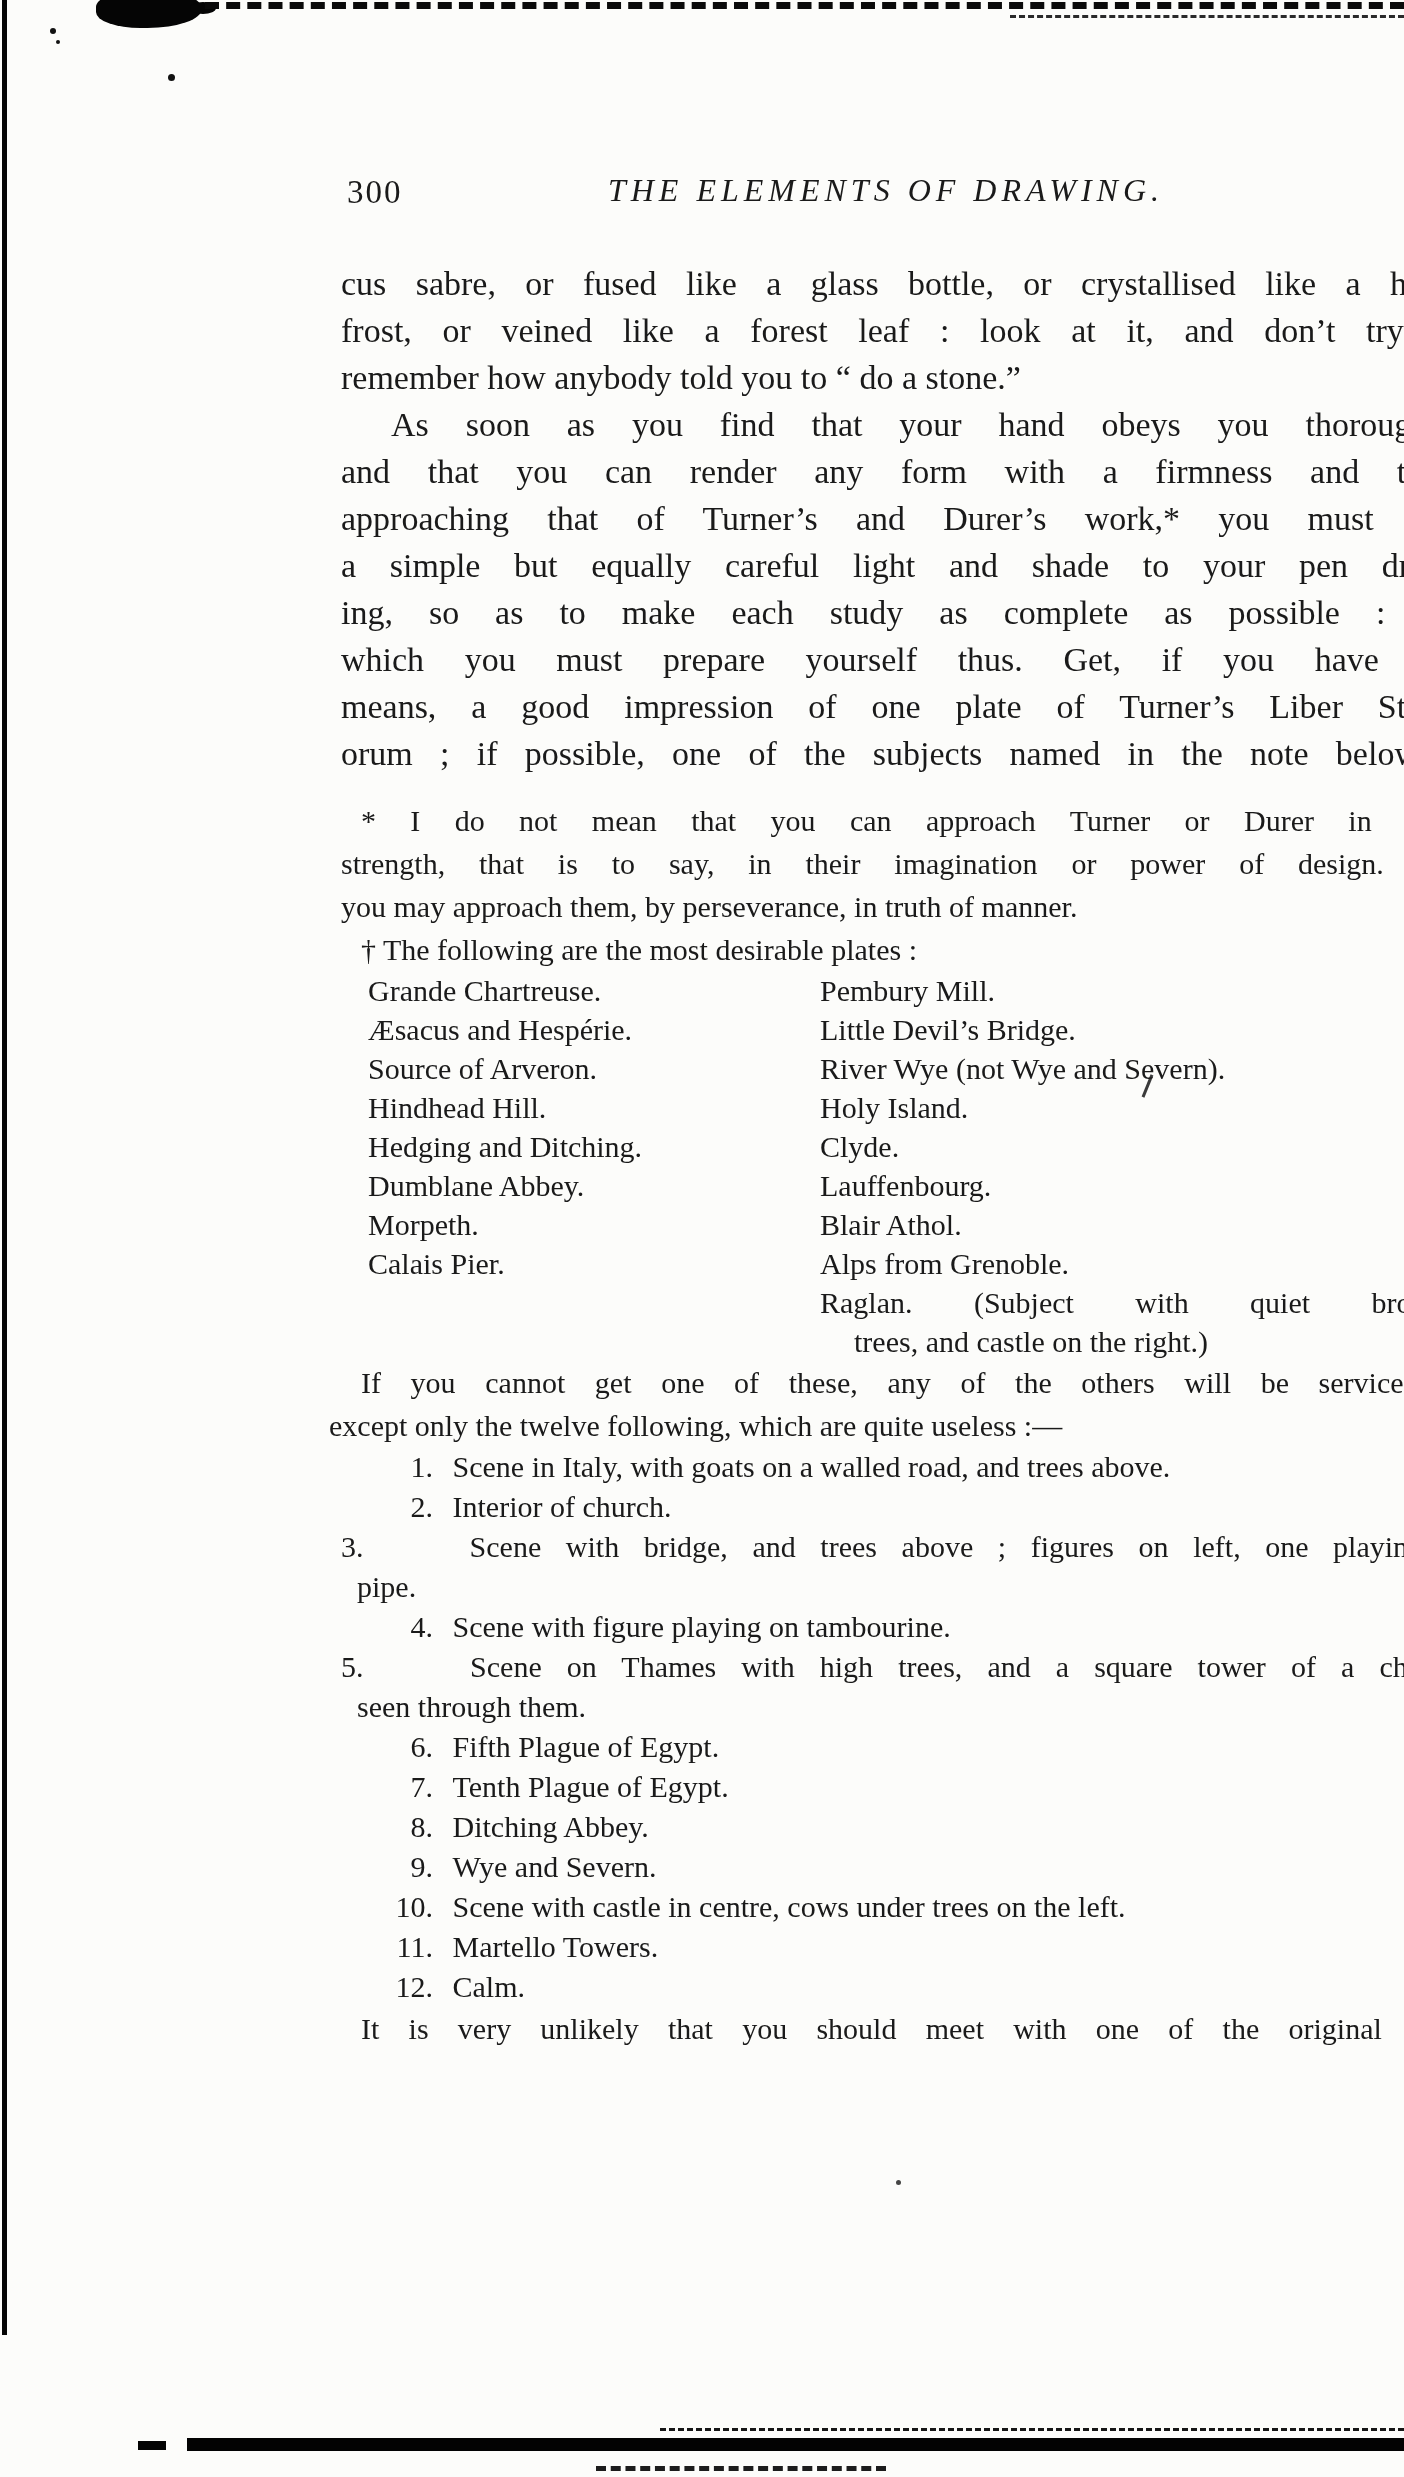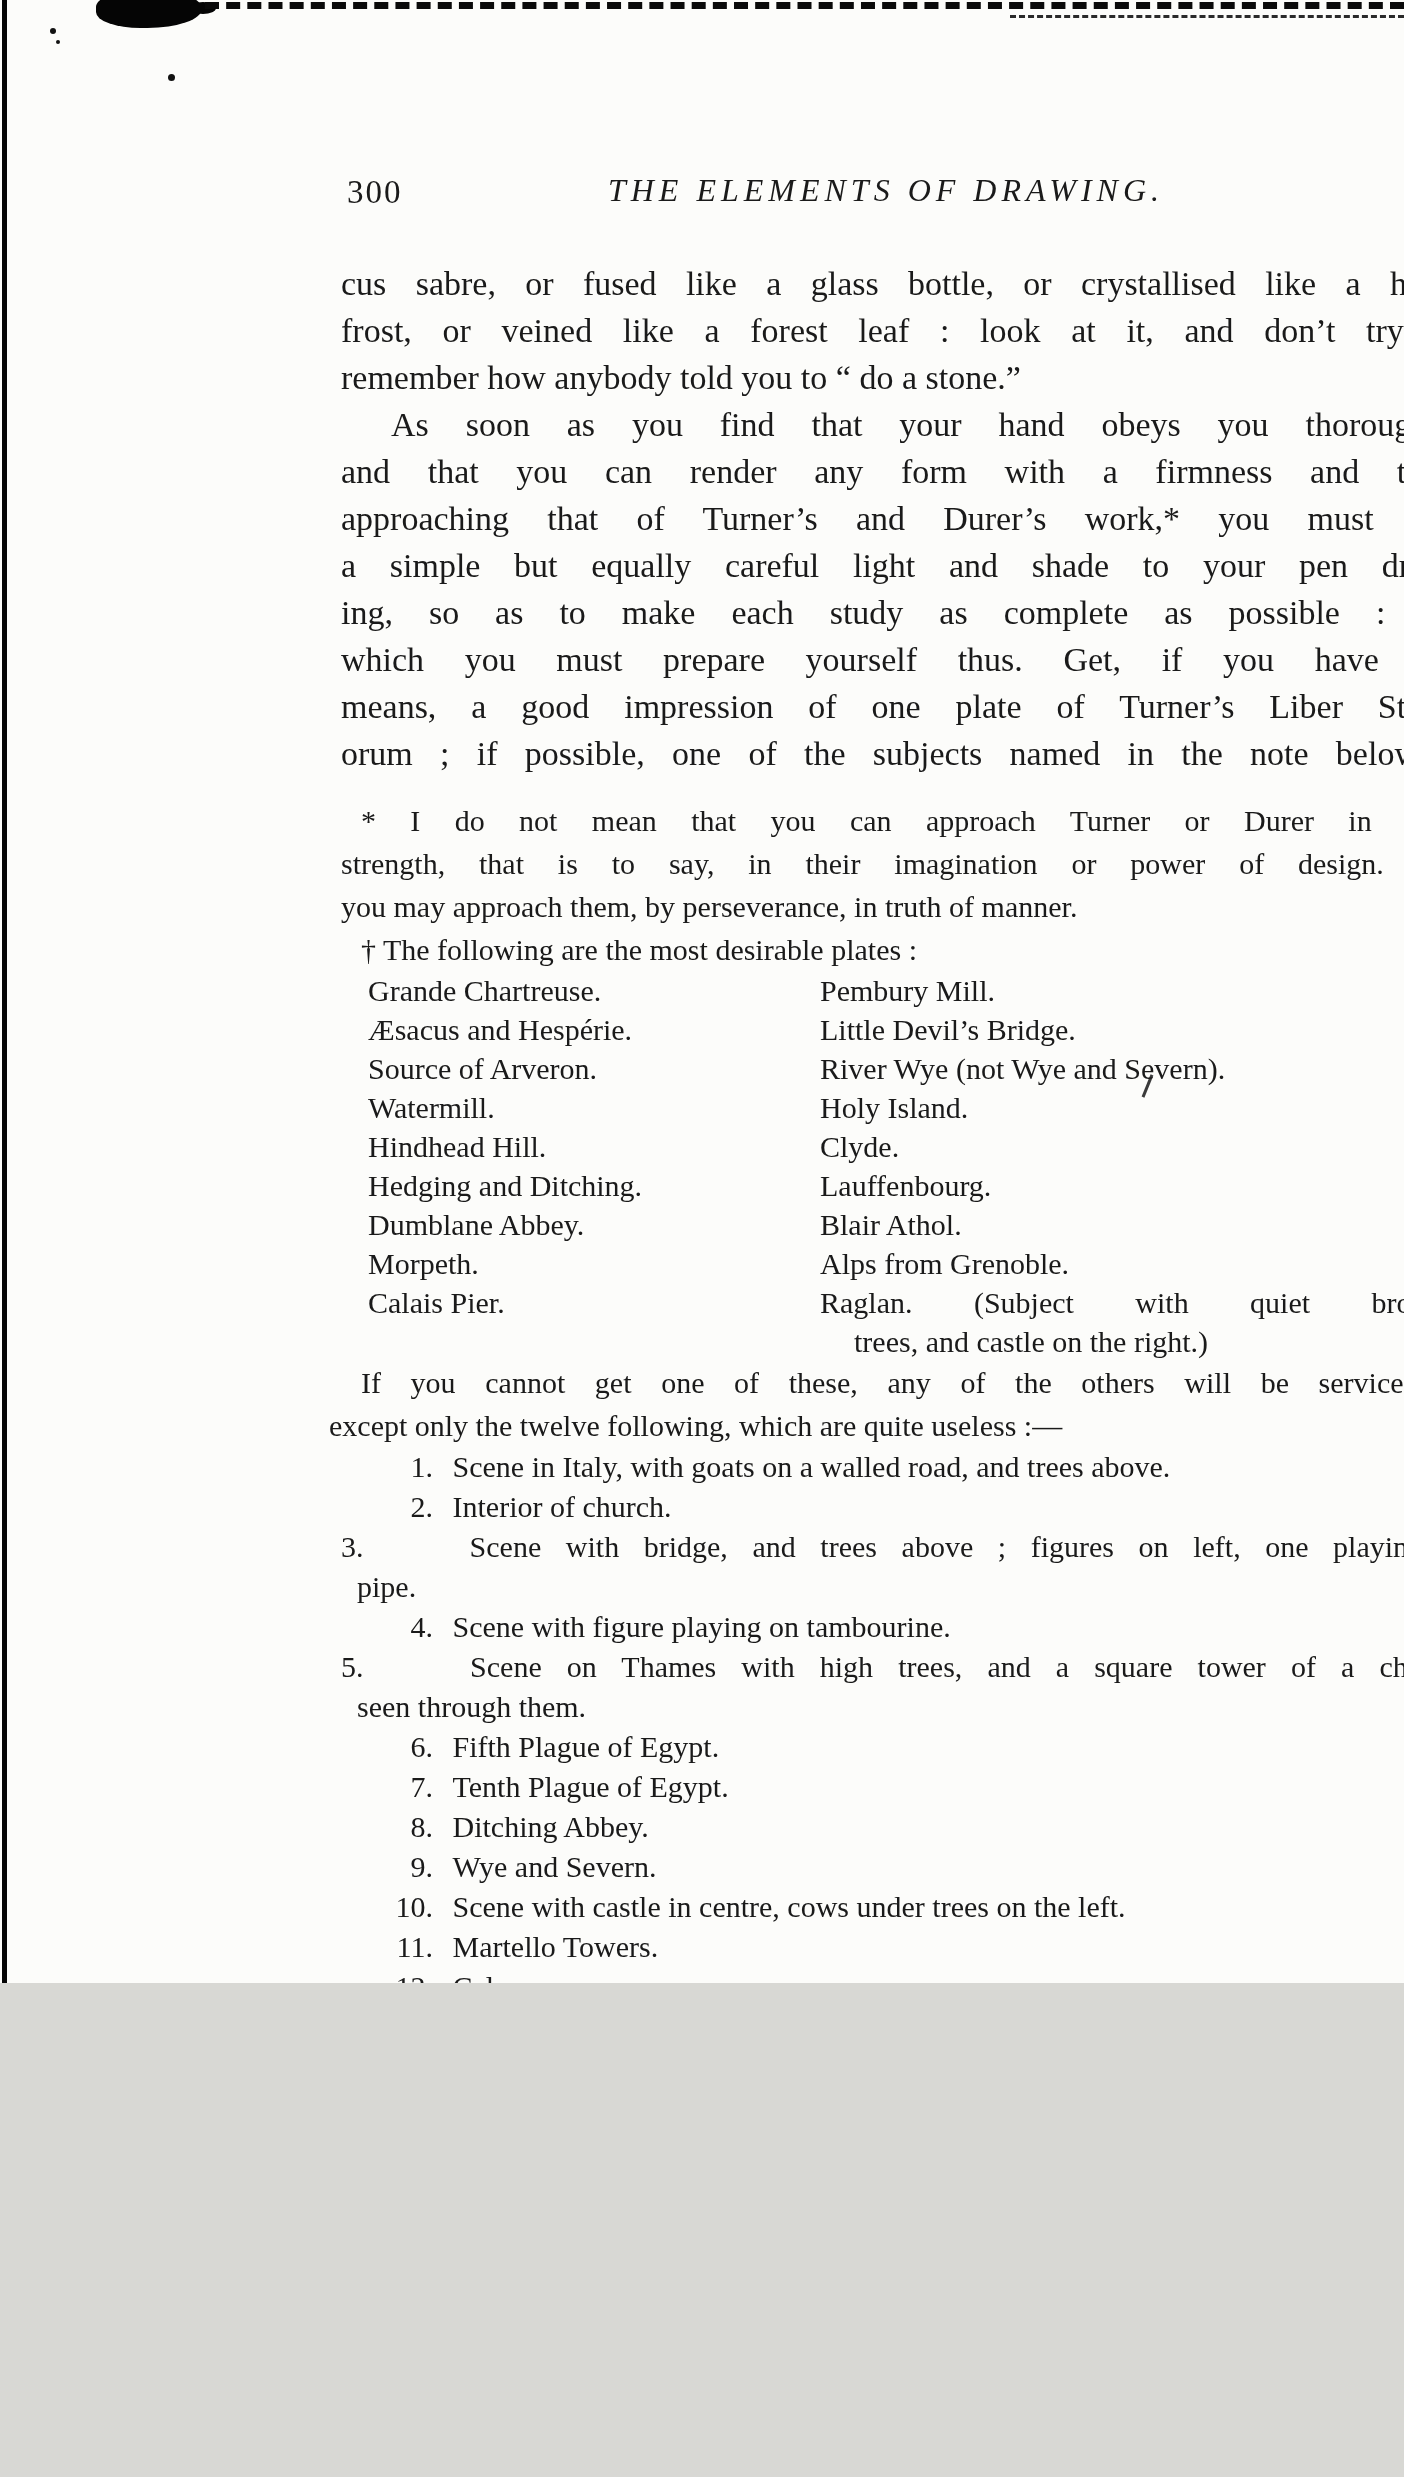--- a/index.html
+++ b/index.html
@@ -2,21 +2,21 @@
 <html style="--paper: #fcfcfa; --ink: #1a1a1a;"><head>
 <meta charset="utf-8">
 <style>
   * { margin:0; padding:0; box-sizing:border-box; }
   html,body { width:1404px; height:2477px; }
   body {
     font-family:"Liberation Serif","DejaVu Serif",serif;
     background:#d8d8d4;
   }
   .page {
-    position:relative; width:1404px; height:1983px;
+    position:relative; width:1404px; height:2477px;
     background:var(--paper,#fcfcfa); color:var(--ink,#1a1a1a);
     overflow:hidden;
     font-family:Liberation Serif, serif;
   }
   
   .edge-line { position:absolute; left:2px; top:0; width:5px; height:2335px; background:#050505; }
   .blob-top { position:absolute; left:96px; top:-10px; width:106px; height:38px; background:#050505; border-radius:48% 52% 55% 45%; }
   .blob-top2 { position:absolute; left:190px; top:2px; width:26px; height:12px; background:#050505; border-radius:50%; }
   .dash-top1 { position:absolute; left:205px; top:2px; width:1199px; height:0; border-top:7px dashed #0a0a0a; }
   .dash-top2 { position:absolute; left:1010px; top:15px; width:394px; height:0; border-top:3px dashed #2a2a2a; }
@@ -103,21 +103,20 @@
         <div class="fl">you may approach them, by perseverance, in truth of manner.</div>
       </div>
 
     <div class="fl indS">† The following are the most desirable plates :</div>
 
     <div class="plates">
       <div class="colL">
           <div class="pl">Grande Chartreuse.</div>
           <div class="pl">Æsacus and Hespérie.</div>
           <div class="pl">Source of Arveron.</div>
-          <div class="pl">Watermill.</div>
           <div class="pl">Hindhead Hill.</div>
           <div class="pl">Hedging and Ditching.</div>
           <div class="pl">Dumblane Abbey.</div>
           <div class="pl">Morpeth.</div>
           <div class="pl">Calais Pier.</div>
         </div>
       <div class="colR">
           <div class="pl">Pembury Mill.</div>
           <div class="pl">Little Devil’s Bridge.</div>
           <div class="pl">River Wye (not Wye and Severn).</div>

